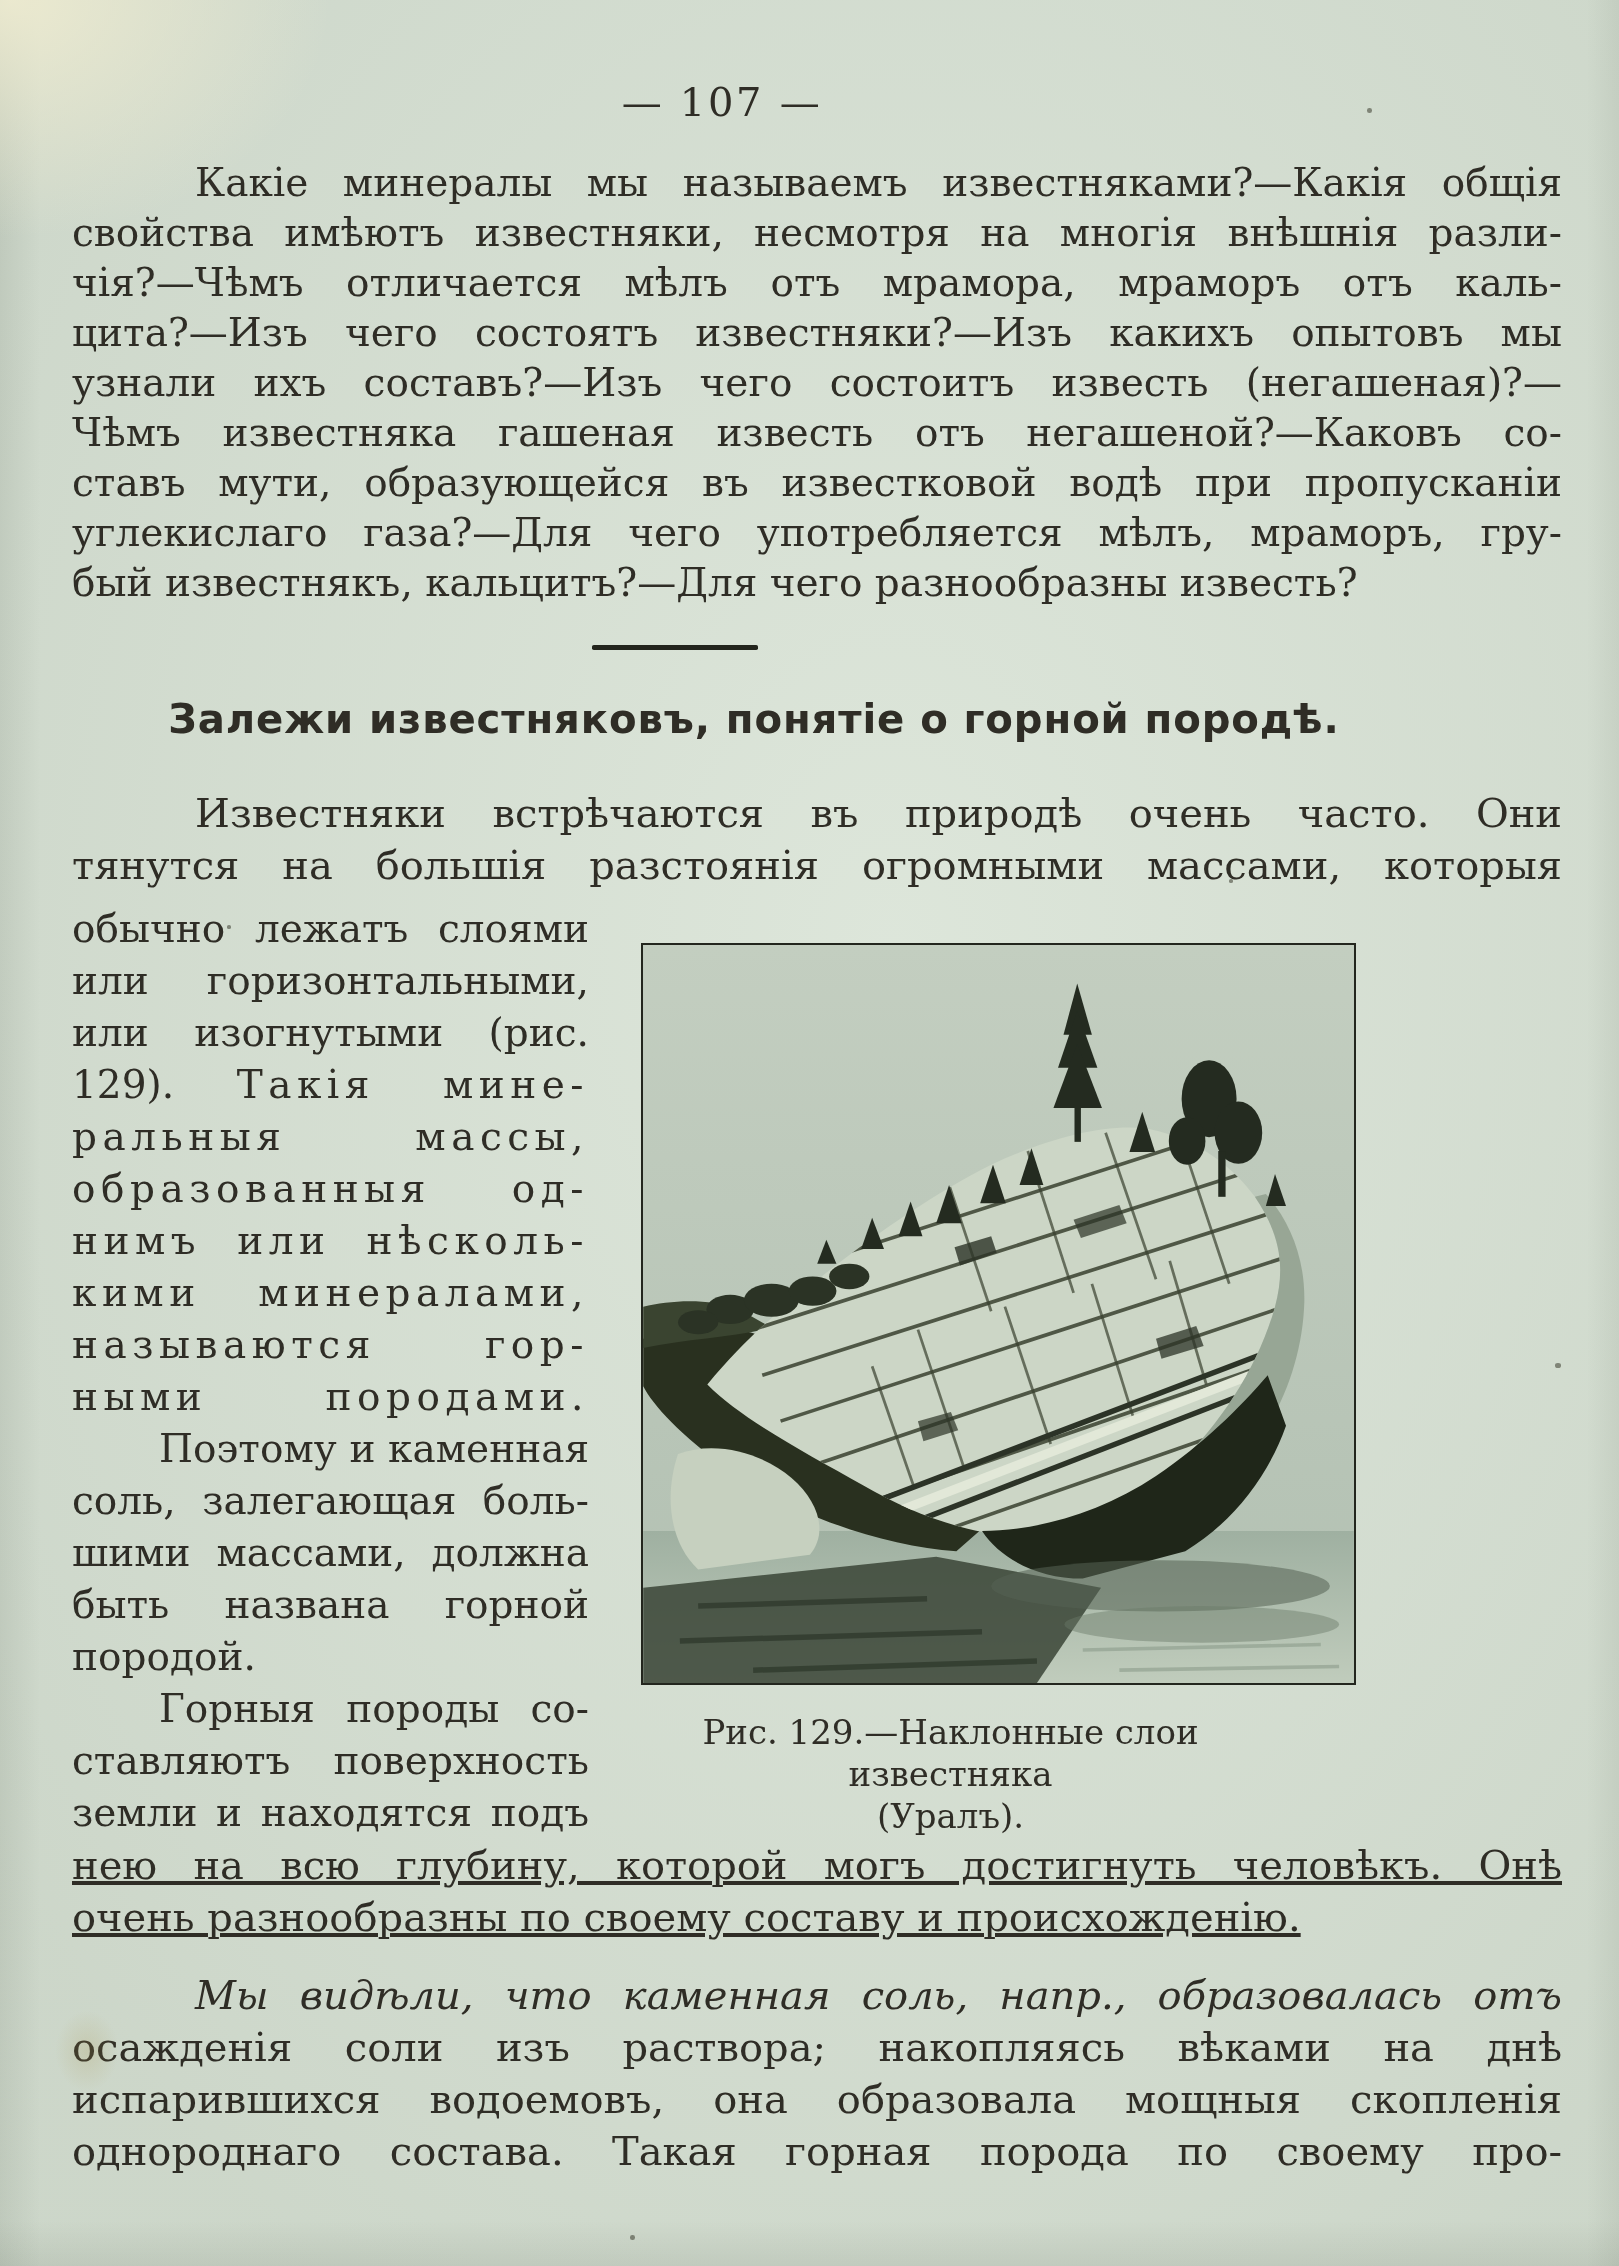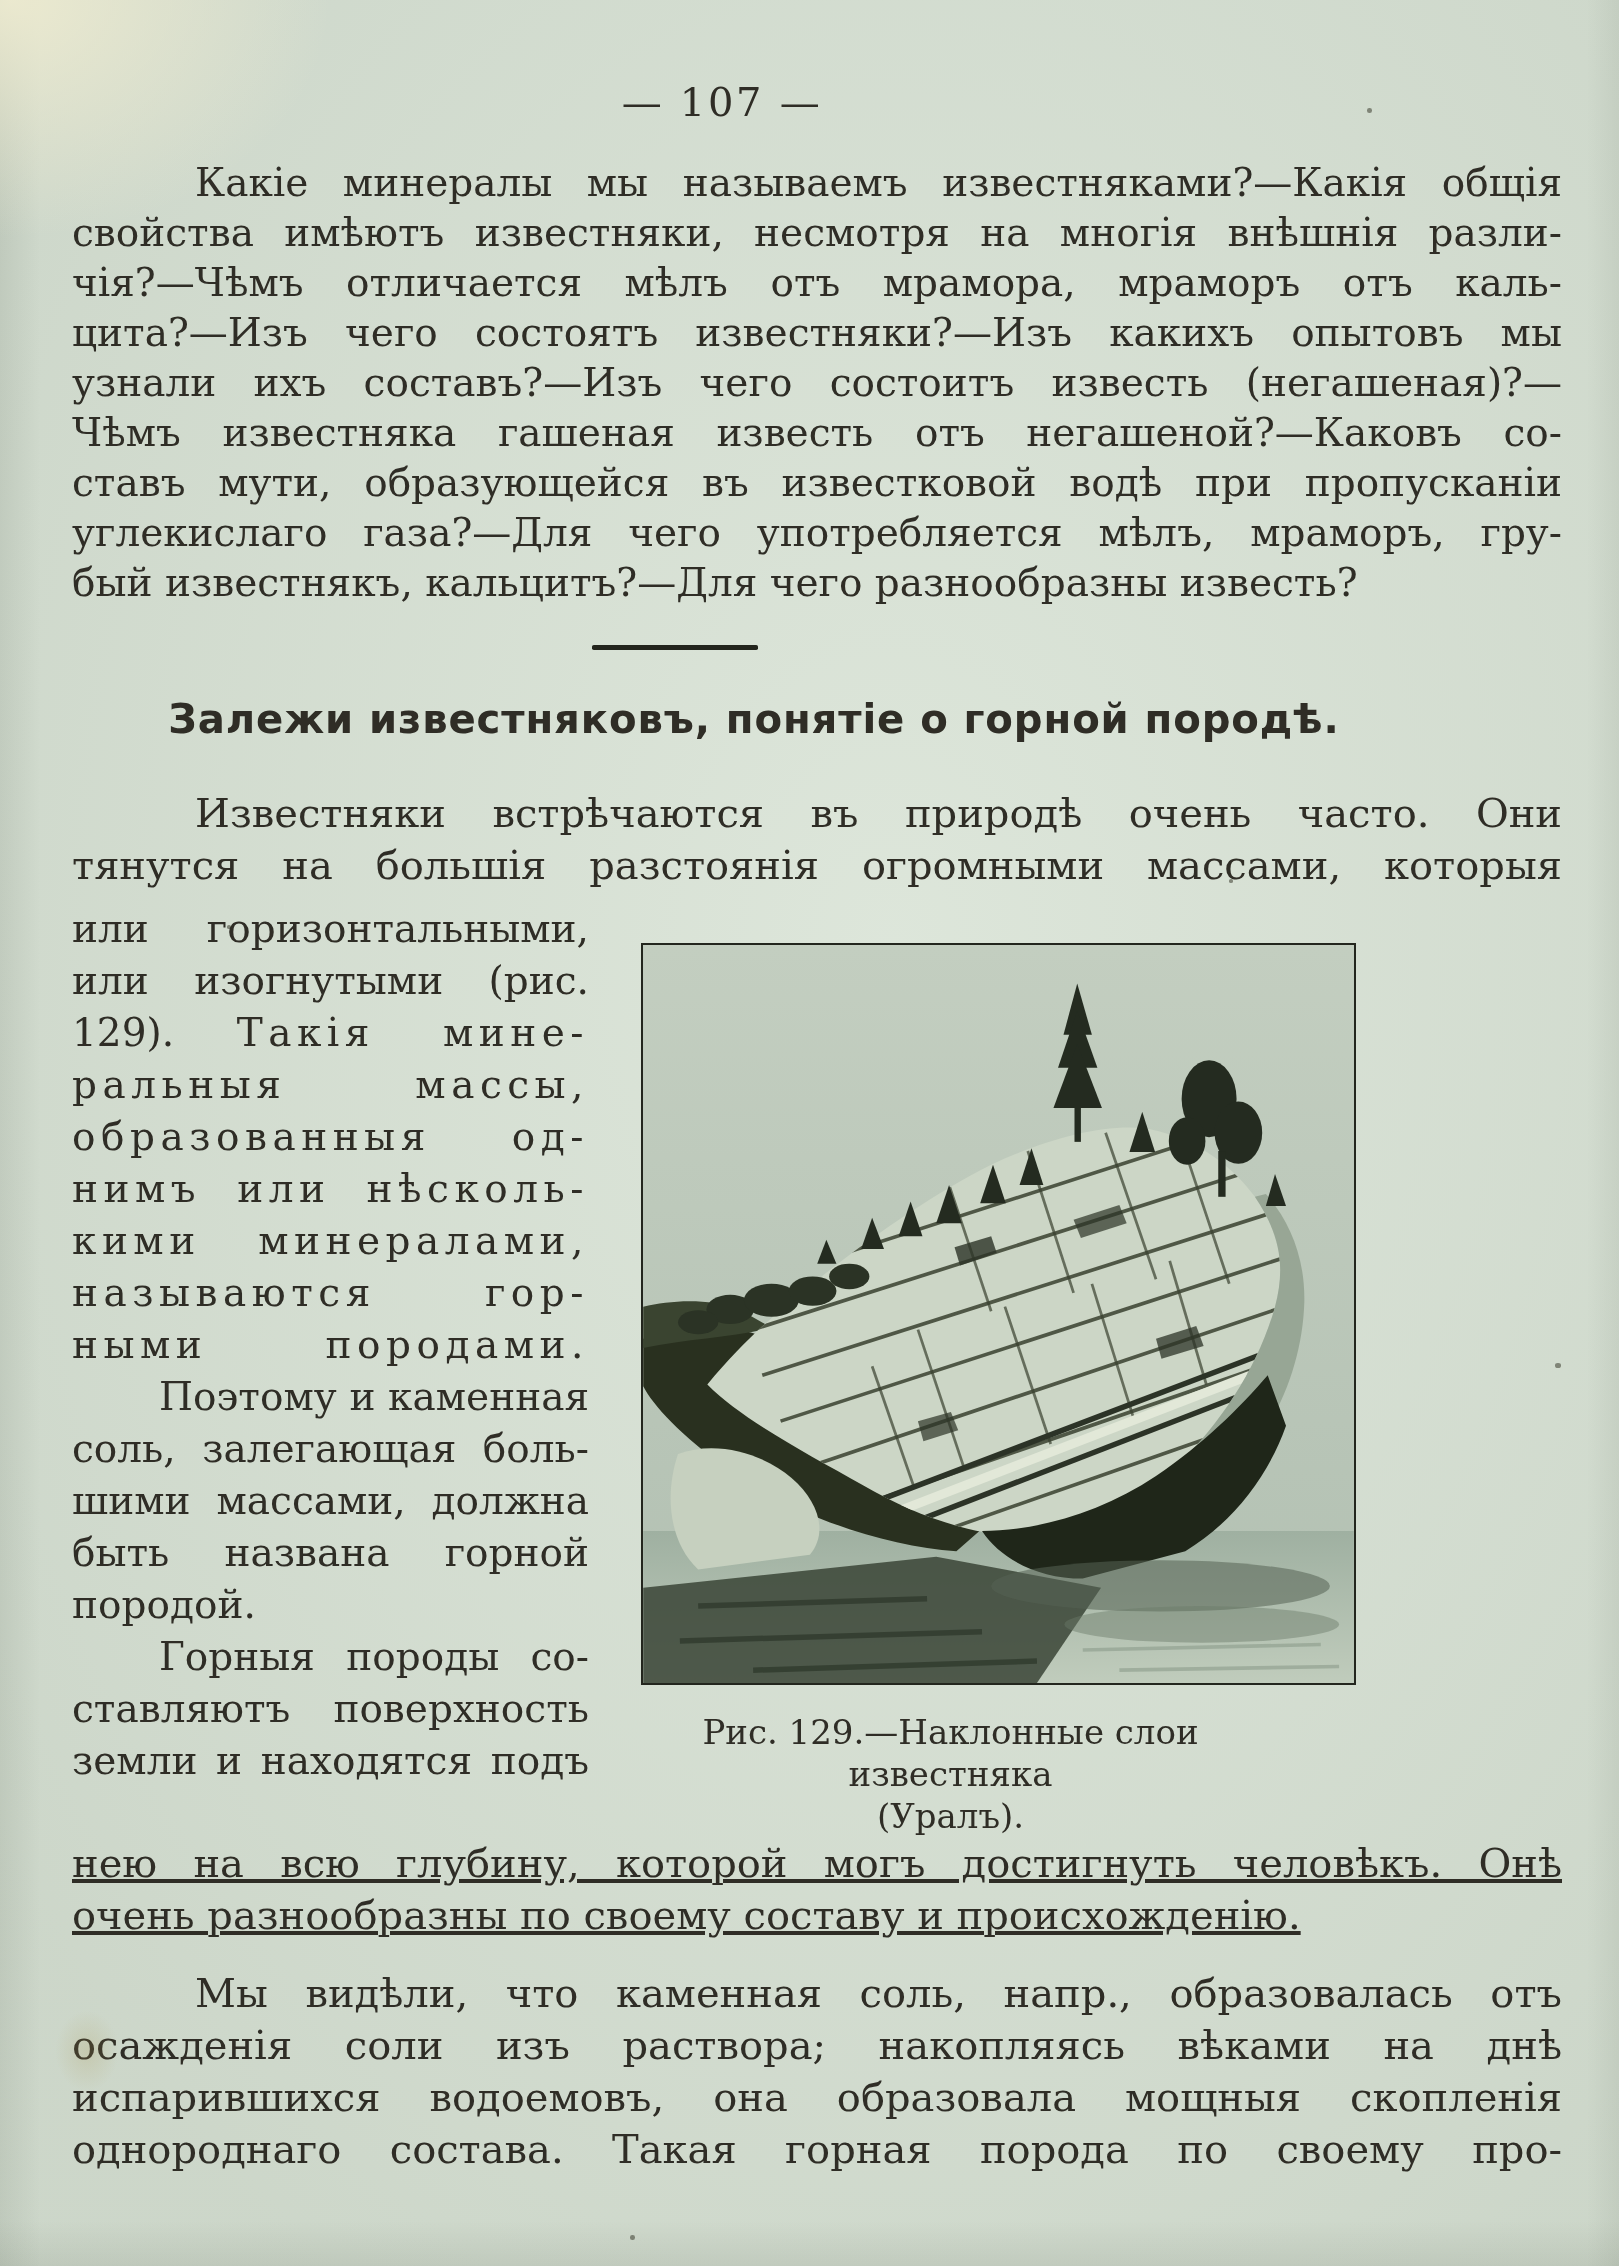--- a/index.html
+++ b/index.html
@@ -39,21 +39,21 @@
   .row{display:flex;align-items:flex-start;margin-top:12.8px;}
   .leftcol{flex:none;width:525px;font-size:39px;line-height:52px;}
   .leftcol .line.sp{letter-spacing:5.5px;}
   .leftcol .sp-inline{letter-spacing:5.5px;}
   .leftcol .line.indent{text-indent:87px;}
   .figure{flex:none;margin-left:52px;margin-top:40px;width:619px;}
   .photo{display:block;width:715px;height:742px;border:2.7px solid #23261e;box-sizing:border-box;background:#b9c6ba;}
   .caption{margin-top:25.6px;font-size:34px;line-height:42px;text-align:center;}
   .continuation{font-size:40px;line-height:52px;text-decoration:underline;}
   .closing{margin-top:25.6px;font-size:40px;line-height:52px;}
-  .closing .line.indent{text-indent:123px;}
+  .closing .line.indent{text-indent:123px;font-style:italic;}
   .speck{position:absolute;background:rgba(45,45,32,.5);border-radius:50%;}
   .stain{position:absolute;width:64px;height:82px;border-radius:50%;
     background:radial-gradient(ellipse at center, rgba(170,150,80,.22), rgba(170,150,80,0) 70%);}
 </style>
 </head>
 <body>
 
 <div class="page">
   <div class="content">
 
@@ -76,20 +76,21 @@
     <div class="heading">Залежи известняковъ, понятіе о горной породѣ.</div>
 
     <div class="intro">
       <div class="line indent">Известняки встрѣчаются въ природѣ очень часто.  Они</div>
       <div class="line">тянутся на большія разстоянія огромными массами, которыя</div>
     </div>
 
     <div class="row">
 
       <div class="leftcol">
+        <div class="line">обычно лежатъ слоями</div>
         <div class="line">или горизонтальными,</div>
         <div class="line">или изогнутыми (рис.</div>
         <div class="line"><span>129).</span> <span class="sp-inline">Такія мине-</span></div>
         <div class="line sp">ральныя массы,</div>
         <div class="line sp">образованныя од-</div>
         <div class="line sp">нимъ или нѣсколь-</div>
         <div class="line sp">кими минералами,</div>
         <div class="line sp">называются гор-</div>
         <div class="line sp">ными породами.</div>
         <div class="line indent">Поэтому и каменная</div>

